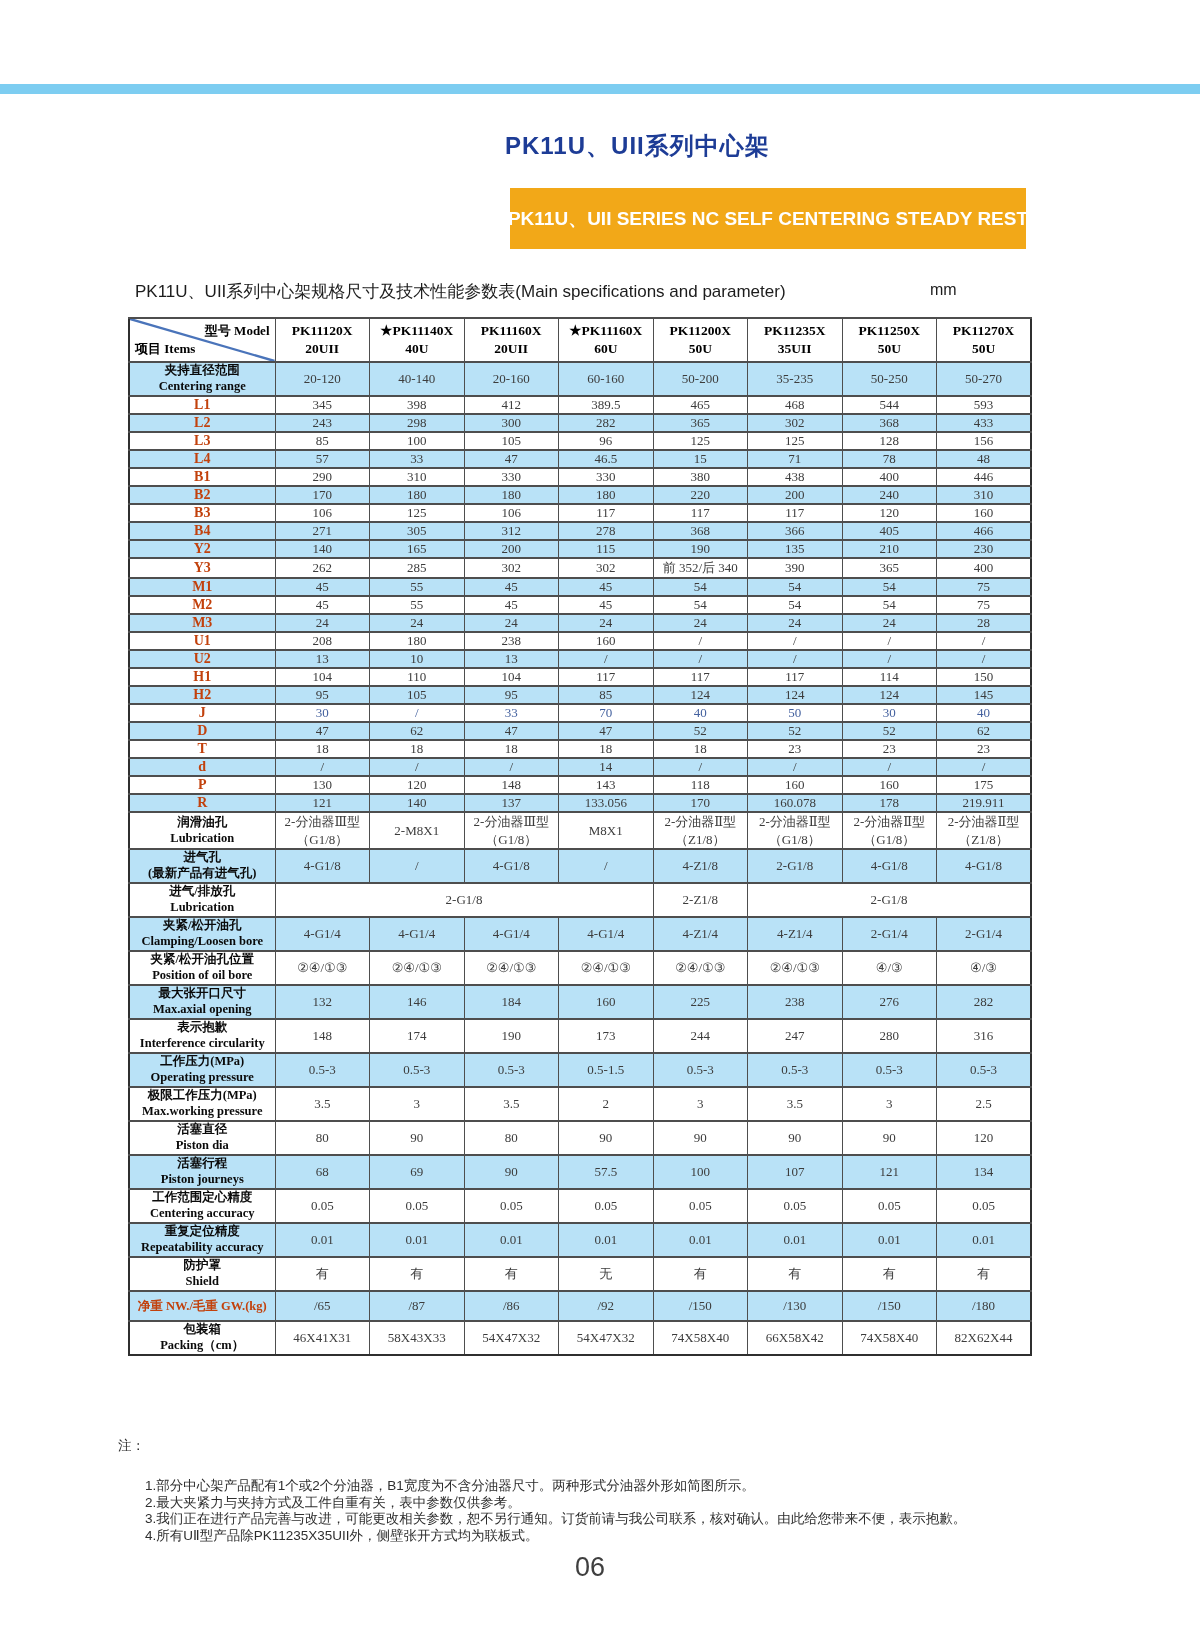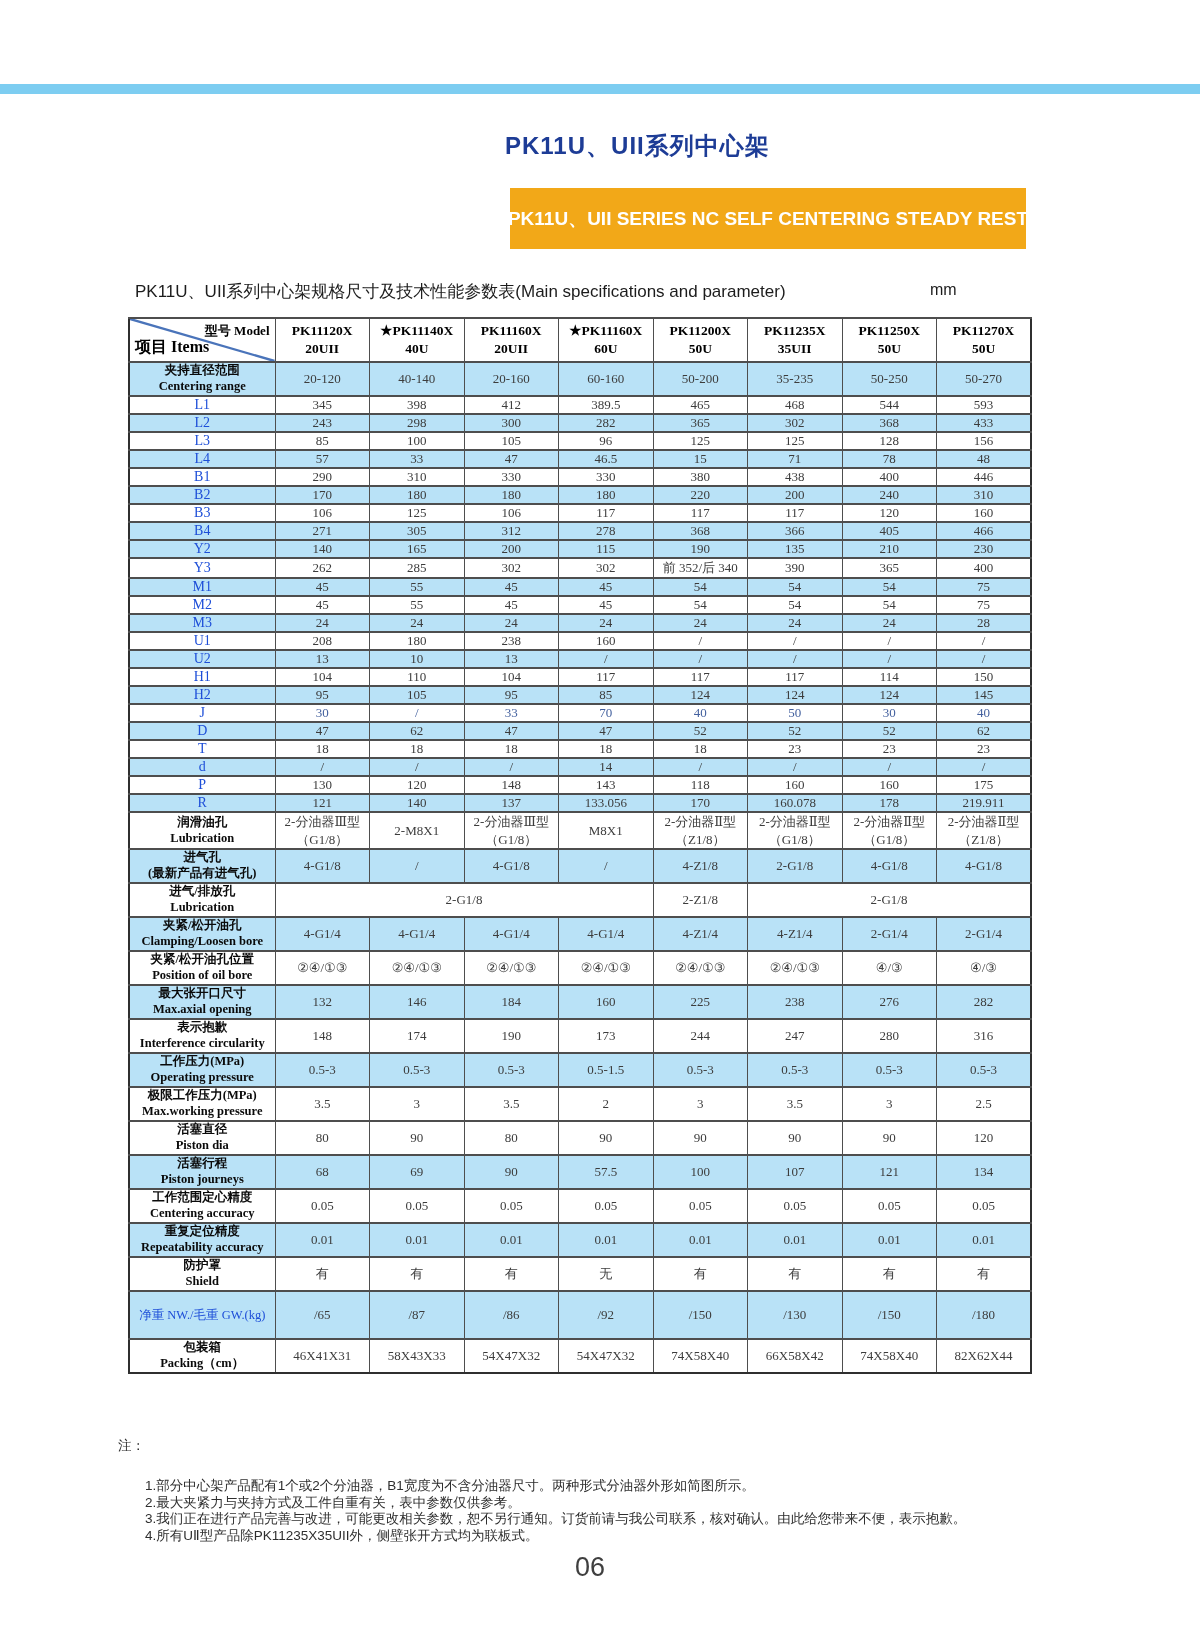--- a/index.html
+++ b/index.html
@@ -30,36 +30,36 @@
   table.spec col.c-data{width:94.5px;}
   table.spec{border:2px solid #2f2f2f;}
   table.spec th,table.spec td{
     border:1px solid #4e4e4e;border-top-width:2px;
     padding:0 1px;text-align:center;vertical-align:middle;
     overflow:hidden;
   }
   tr.head-row{height:44px;}
   tr.h1{height:18px;}
   tr.h2{height:34px;}
-  tr.hlong{height:48px;}
+  tr.hlong{height:30px;}
   th.model{font-size:13.5px;font-weight:bold;color:#000;line-height:1.3;}
-  th.lbl1{font-size:14px;font-weight:normal;color:#1d4ed8;}
+  th.lbl1{font-size:14px;font-weight:bold;color:#c2410c;}
   th.lbl1.long{font-size:12.5px;}
   th.lbl2{font-size:12.5px;font-weight:bold;color:#0a0a0a;line-height:1.25;}
   table.spec td{font-size:13px;color:#3c3c3c;}
   tr.shade td,tr.shade th{background:#b9e2f7;}
   tr.accent td{color:#44619f;}
   td.slash{color:#9a9a9a;}
   td.wrap{font-size:12px;line-height:1.35;}
   td.cjk-small{font-size:11px;}
   
   th.corner{position:relative;padding:0;}
   th.corner svg{position:absolute;left:0;top:0;width:100%;height:100%;}
   th.corner .ct{position:absolute;top:3px;right:5px;font-size:13px;font-weight:bold;}
-  th.corner .cb{position:absolute;bottom:3px;left:5px;font-size:16px;font-weight:bold;}
+  th.corner .cb{position:absolute;bottom:3px;left:5px;font-size:13px;font-weight:bold;}
   
   .notes{position:absolute;left:118px;top:1438px;width:1010px;display:flex;
     font-size:13.5px;line-height:16.5px;color:#2e2e2e;}
   .notes-prefix{flex:0 0 auto;}
   .notes-lines{flex:1 1 auto;margin-top:40px;}
   .page-number{position:absolute;left:0;top:1552px;width:1180px;text-align:center;
     font-size:27px;color:#3f3f3f;}
 </style>
 </head>
 <body>

